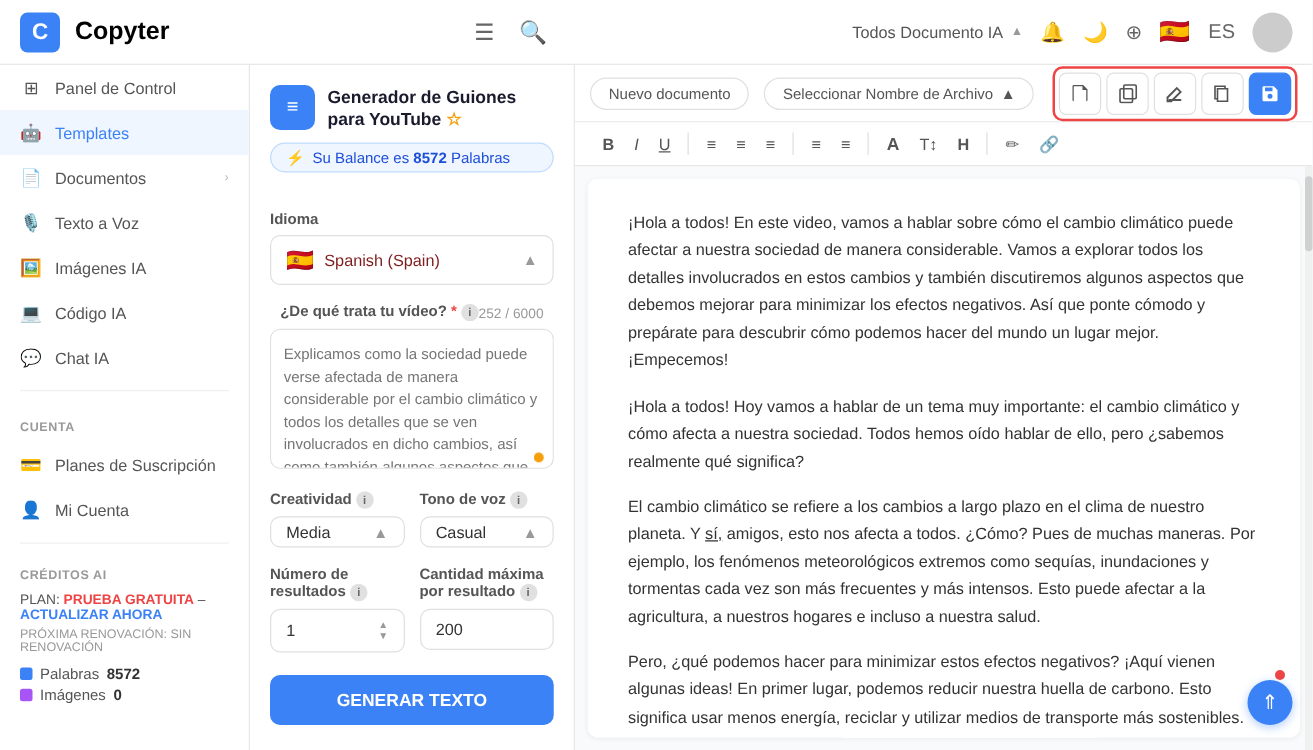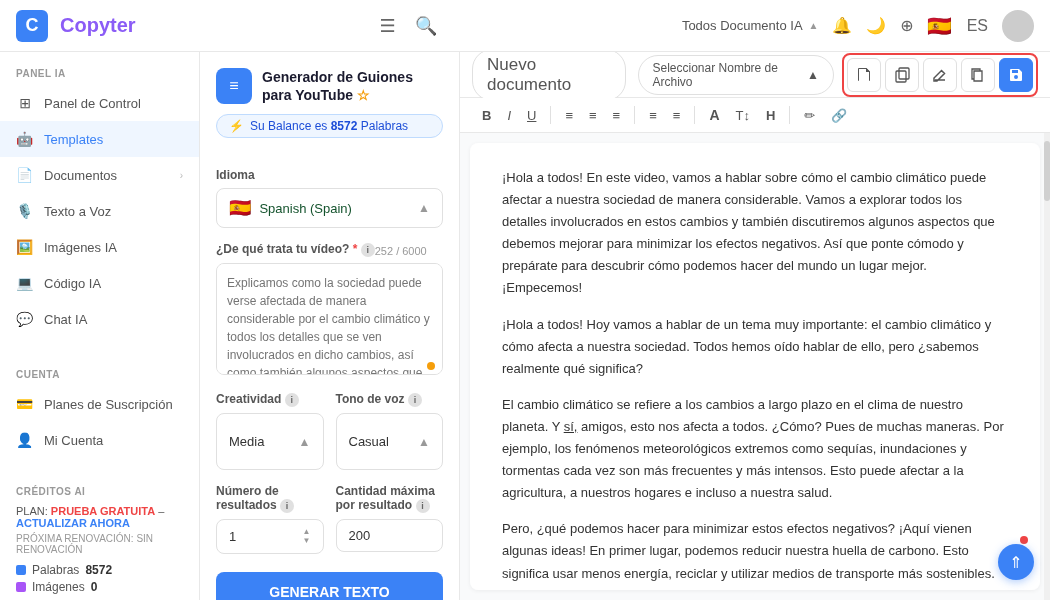--- a/index.html
+++ b/index.html
@@ -1,21 +1,21 @@
 <!DOCTYPE html>
 <html><head>
   <meta charset="utf-8">
   <style>
     * { box-sizing: border-box; margin: 0; padding: 0; }
     body { font-family: -apple-system, BlinkMacSystemFont, 'Segoe UI', sans-serif; font-size: 13px; background: #f5f6fa; color: #333; overflow: hidden; width: 1050px; height: 600px; display: flex; flex-direction: column; }
 
     
     .topnav { display: flex; align-items: center; background: #fff; border-bottom: 1px solid #e8e8e8; padding: 0 16px; height: 52px; gap: 12px; flex-shrink: 0; }
     .logo-box { width: 32px; height: 32px; background: #3b82f6; border-radius: 6px; display: flex; align-items: center; justify-content: center; color: #fff; font-weight: 700; font-size: 18px; }
-    .logo-text { color: #8b5cf6; font-size: 20px; font-weight: 700; margin-right: auto; }
+    .logo-text { color: #000000; font-size: 20px; font-weight: 700; margin-right: auto; }
     .topnav-icon { color: #666; font-size: 18px; cursor: pointer; padding: 4px; }
     .topnav-right { display: flex; align-items: center; gap: 14px; margin-left: auto; }
     .crear-btn { display: flex; align-items: center; gap: 6px; font-size: 13px; color: #555; cursor: pointer; }
     .crear-chevron { font-size: 10px; color: #999; }
     .topnav-icon-btn { color: #666; font-size: 16px; cursor: pointer; }
     .flag-badge { font-size: 20px; }
     .avatar { width: 32px; height: 32px; border-radius: 50%; background: #ccc; }
 
     
     .main-layout { display: flex; flex: 1; overflow: hidden; }
@@ -45,41 +45,41 @@
     .template-icon { width: 36px; height: 36px; background: #3b82f6; border-radius: 8px; display: flex; align-items: center; justify-content: center; color: #fff; font-size: 16px; flex-shrink: 0; }
     .template-title { font-size: 14px; font-weight: 700; color: #1a1a2e; line-height: 1.3; }
     .template-star { color: #f59e0b; }
     .template-desc { font-size: 12px; color: #777; line-height: 1.5; margin-bottom: 14px; }
     .balance-badge { display: inline-flex; align-items: center; gap: 6px; background: #eff6ff; border: 1px solid #bfdbfe; border-radius: 20px; padding: 4px 12px; font-size: 12px; color: #1d4ed8; margin-bottom: 16px; }
     .balance-bolt { color: #f59e0b; }
     .field-label { font-size: 12px; font-weight: 600; color: #555; margin-bottom: 6px; margin-top: 14px; }
     .field-label span.required { color: #ef4444; }
     .lang-select { display: flex; align-items: center; gap: 8px; border: 1px solid #e0e0e0; border-radius: 8px; padding: 8px 12px; cursor: pointer; }
     .lang-flag { font-size: 18px; }
-    .lang-name { flex: 1; font-size: 13px; color: #14532d; }
+    .lang-name { flex: 1; font-size: 13px; color: #7f1d1d; }
     .lang-chevron { color: #999; font-size: 12px; }
     .char-count { font-size: 11px; color: #999; text-align: right; margin-bottom: 4px; }
     .textarea-field { width: 100%; border: 1px solid #e0e0e0; border-radius: 8px; padding: 10px; font-size: 12px; color: #555; resize: none; font-family: inherit; line-height: 1.5; position: relative; }
     .textarea-wrap { position: relative; }
     .textarea-accent { position: absolute; bottom: 8px; right: 8px; width: 8px; height: 8px; background: #f59e0b; border-radius: 50%; }
     .row-2col { display: flex; gap: 12px; }
     .col-half { flex: 1; }
-    .select-field { display: flex; align-items: center; justify-content: space-between; border: 1px solid #e0e0e0; border-radius: 8px; padding: 20px 12px; cursor: pointer; font-size: 13px; color: #333; background: #fff; }
+    .select-field { display: flex; align-items: center; justify-content: space-between; border: 1px solid #e0e0e0; border-radius: 8px; padding: 4px 12px; cursor: pointer; font-size: 13px; color: #333; background: #fff; }
     .select-chevron { color: #999; font-size: 12px; }
     .number-field { display: flex; align-items: center; justify-content: space-between; border: 1px solid #e0e0e0; border-radius: 8px; padding: 8px 12px; }
     .number-val { font-size: 13px; }
     .number-arrows { display: flex; flex-direction: column; gap: 1px; }
     .arrow-up, .arrow-down { font-size: 8px; color: #999; cursor: pointer; line-height: 1; }
     .info-icon { display: inline-flex; align-items: center; justify-content: center; width: 14px; height: 14px; background: #e0e0e0; border-radius: 50%; font-size: 9px; color: #666; cursor: pointer; vertical-align: middle; }
     .gen-btn { width: 100%; background: #3b82f6; color: #fff; border: none; border-radius: 8px; padding: 12px; font-size: 14px; font-weight: 600; cursor: pointer; margin-top: 18px; }
 
     
     .right-panel { flex: 1; display: flex; flex-direction: column; background: #f9fafb; overflow: hidden; }
     .right-top { display: flex; align-items: center; background: #fff; border-bottom: 1px solid #e8e8e8; padding: 0 12px; height: 46px; gap: 8px; }
-    .doc-tab { display: flex; align-items: center; gap: 6px; border: 1px solid #e0e0e0; border-radius: 20px; padding: 5px 14px; font-size: 17px; color: #555; cursor: pointer; background: #fff; }
+    .doc-tab { display: flex; align-items: center; gap: 6px; border: 1px solid #e0e0e0; border-radius: 20px; padding: 5px 14px; font-size: 12px; color: #555; cursor: pointer; background: #fff; }
     .select-nombre { display: flex; align-items: center; gap: 6px; font-size: 12px; color: #555; cursor: pointer; border: 1px solid #e0e0e0; border-radius: 20px; padding: 5px 14px; background: #fff; margin-left: 4px; }
     .doc-tools-right { margin-left: auto; display: flex; align-items: center; gap: 6px; }
     .tool-btn { width: 34px; height: 34px; border: 1px solid #e0e0e0; border-radius: 6px; display: flex; align-items: center; justify-content: center; cursor: pointer; background: #fff; font-size: 15px; color: #555; }
     .tool-btn.active { background: #3b82f6; color: #fff; border-color: #3b82f6; }
     .tool-btn-group { display: flex; gap: 4px; border: 2px solid #ef4444; border-radius: 8px; padding: 3px; }
     .formatting-bar { display: flex; align-items: center; gap: 4px; background: #fff; border-bottom: 1px solid #e8e8e8; padding: 6px 16px; flex-wrap: nowrap; }
     .fmt-btn { padding: 3px 6px; border-radius: 4px; cursor: pointer; font-size: 13px; color: #555; border: none; background: transparent; }
     .fmt-separator { width: 1px; height: 18px; background: #e0e0e0; margin: 0 4px; }
     .editor-area { flex: 1; overflow-y: auto; padding: 24px 32px; background: #fff; margin: 10px; border-radius: 8px; box-shadow: 0 1px 4px rgba(0,0,0,0.06); font-size: 13px; line-height: 1.7; color: #333; }
     .editor-area p { margin-bottom: 14px; }
@@ -110,21 +110,20 @@
     <span class="topnav-icon-btn">⊕</span>
     <span class="flag-badge">🇪🇸</span>
     <span class="topnav-icon-btn">ES</span>
     <div class="avatar"></div>
   </div>
 </div>
 
 <div class="main-layout">
 
   <div class="sidebar">
-    <div class="sidebar-section-title">PANEL IA</div>
     <div class="sidebar-item">
       <span class="si-icon">⊞</span>
       <span class="si-label">Panel de Control</span>
     </div>
     <div class="sidebar-item active">
       <span class="si-icon">🤖</span>
       <span class="si-label">Templates</span>
     </div>
     <div class="sidebar-item">
       <span class="si-icon">📄</span>
@@ -197,21 +196,21 @@
     <div class="balance-badge">
       <span class="balance-bolt">⚡</span>
       <span><span>Su Balance es</span> <strong>8572</strong> <span>Palabras</span></span>
     </div>
     <div class="field-label">Idioma</div>
     <div class="lang-select">
       <span class="lang-flag">🇪🇸</span>
       <span class="lang-name">Spanish (Spain)</span>
       <span class="lang-chevron">▲</span>
     </div>
-    <div style="display:flex;justify-content:flex-start;align-items:center;margin-top:14px;">
+    <div style="display:flex;justify-content:center;align-items:center;margin-top:14px;">
       <div class="field-label" style="margin-top:0;">
         <span>¿De qué trata tu vídeo?</span>
         <span class="required" style="color:#ef4444;"> *</span>
         <span class="info-icon">i</span>
       </div>
       <span class="char-count">252 / 6000</span>
     </div>
     <div class="textarea-wrap">
       <textarea class="textarea-field" rows="5" placeholder="Explicamos como la sociedad puede verse afectada de manera considerable por el cambio climático y todos los detalles que se ven involucrados en dicho cambios, así como también algunos aspectos que" style=""></textarea>
       <div class="textarea-accent"></div>

